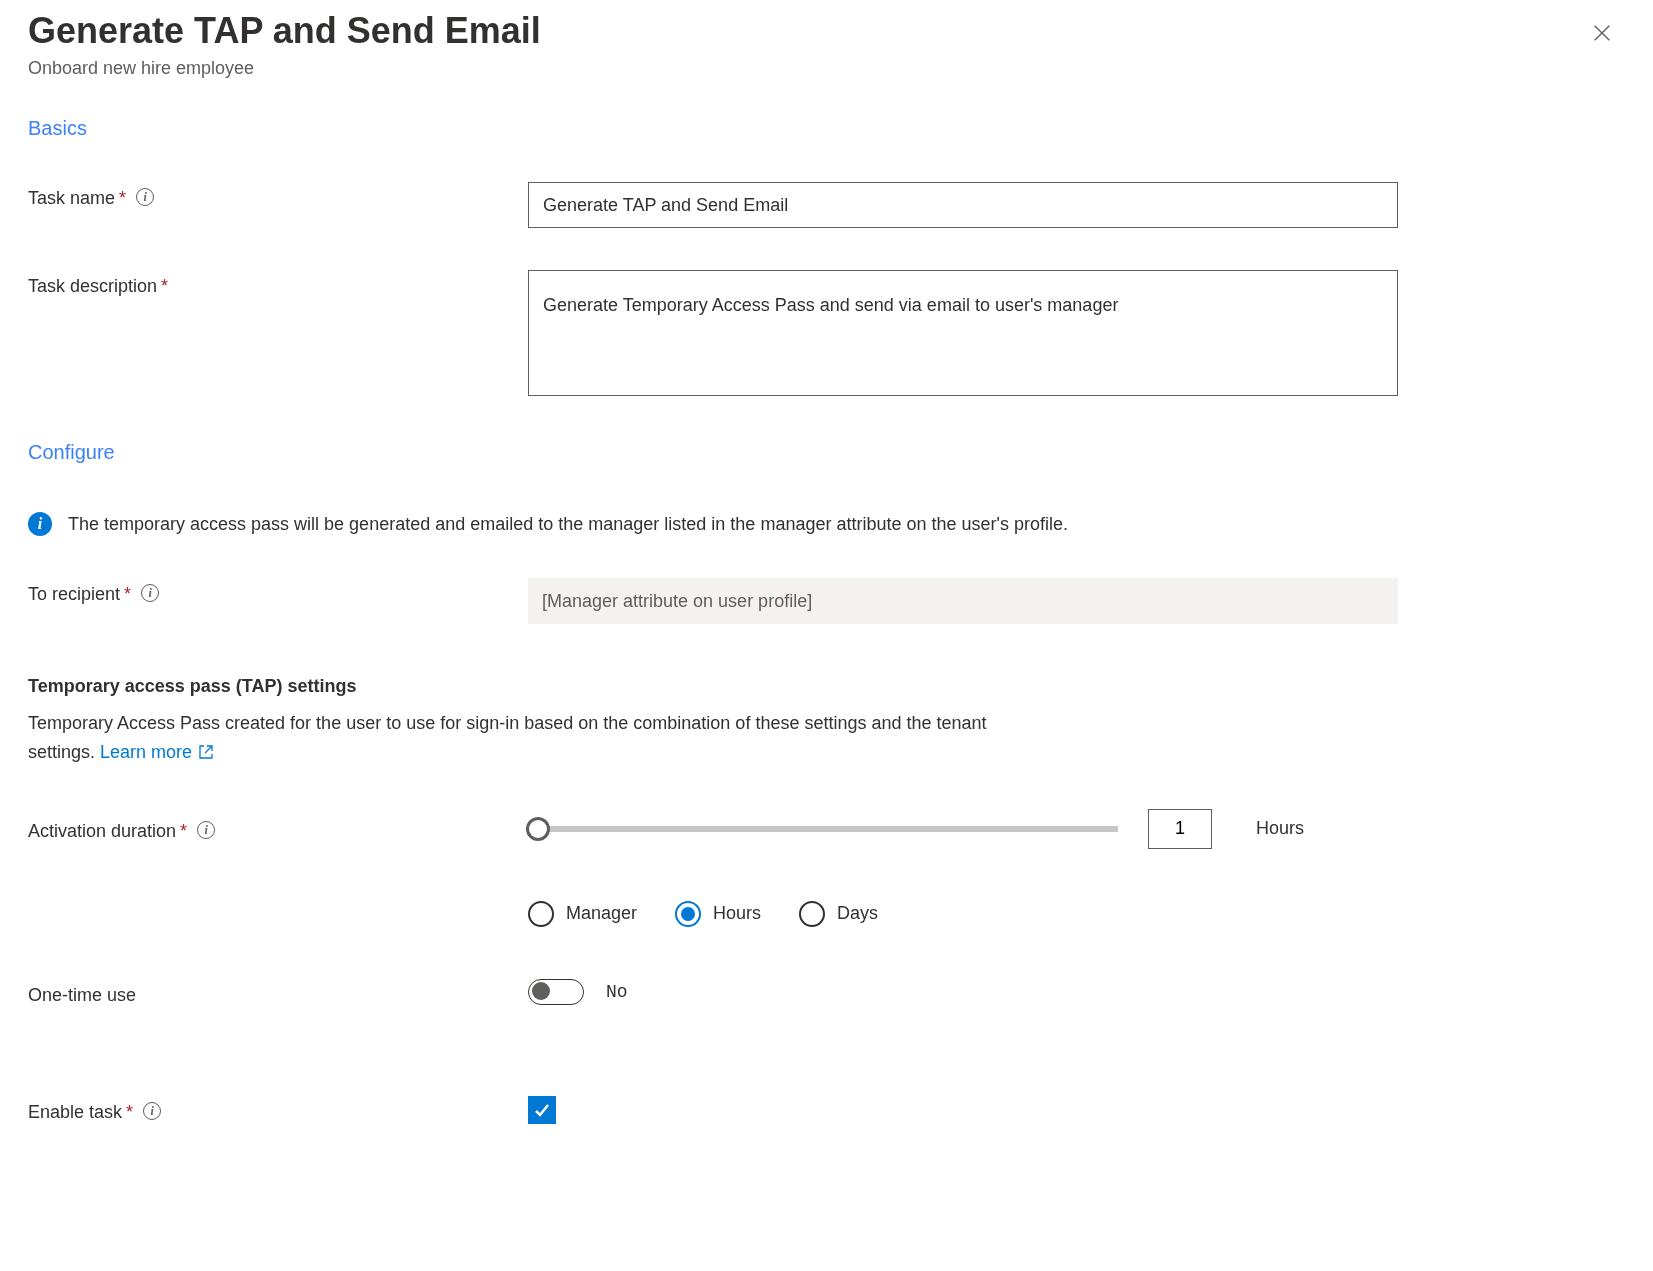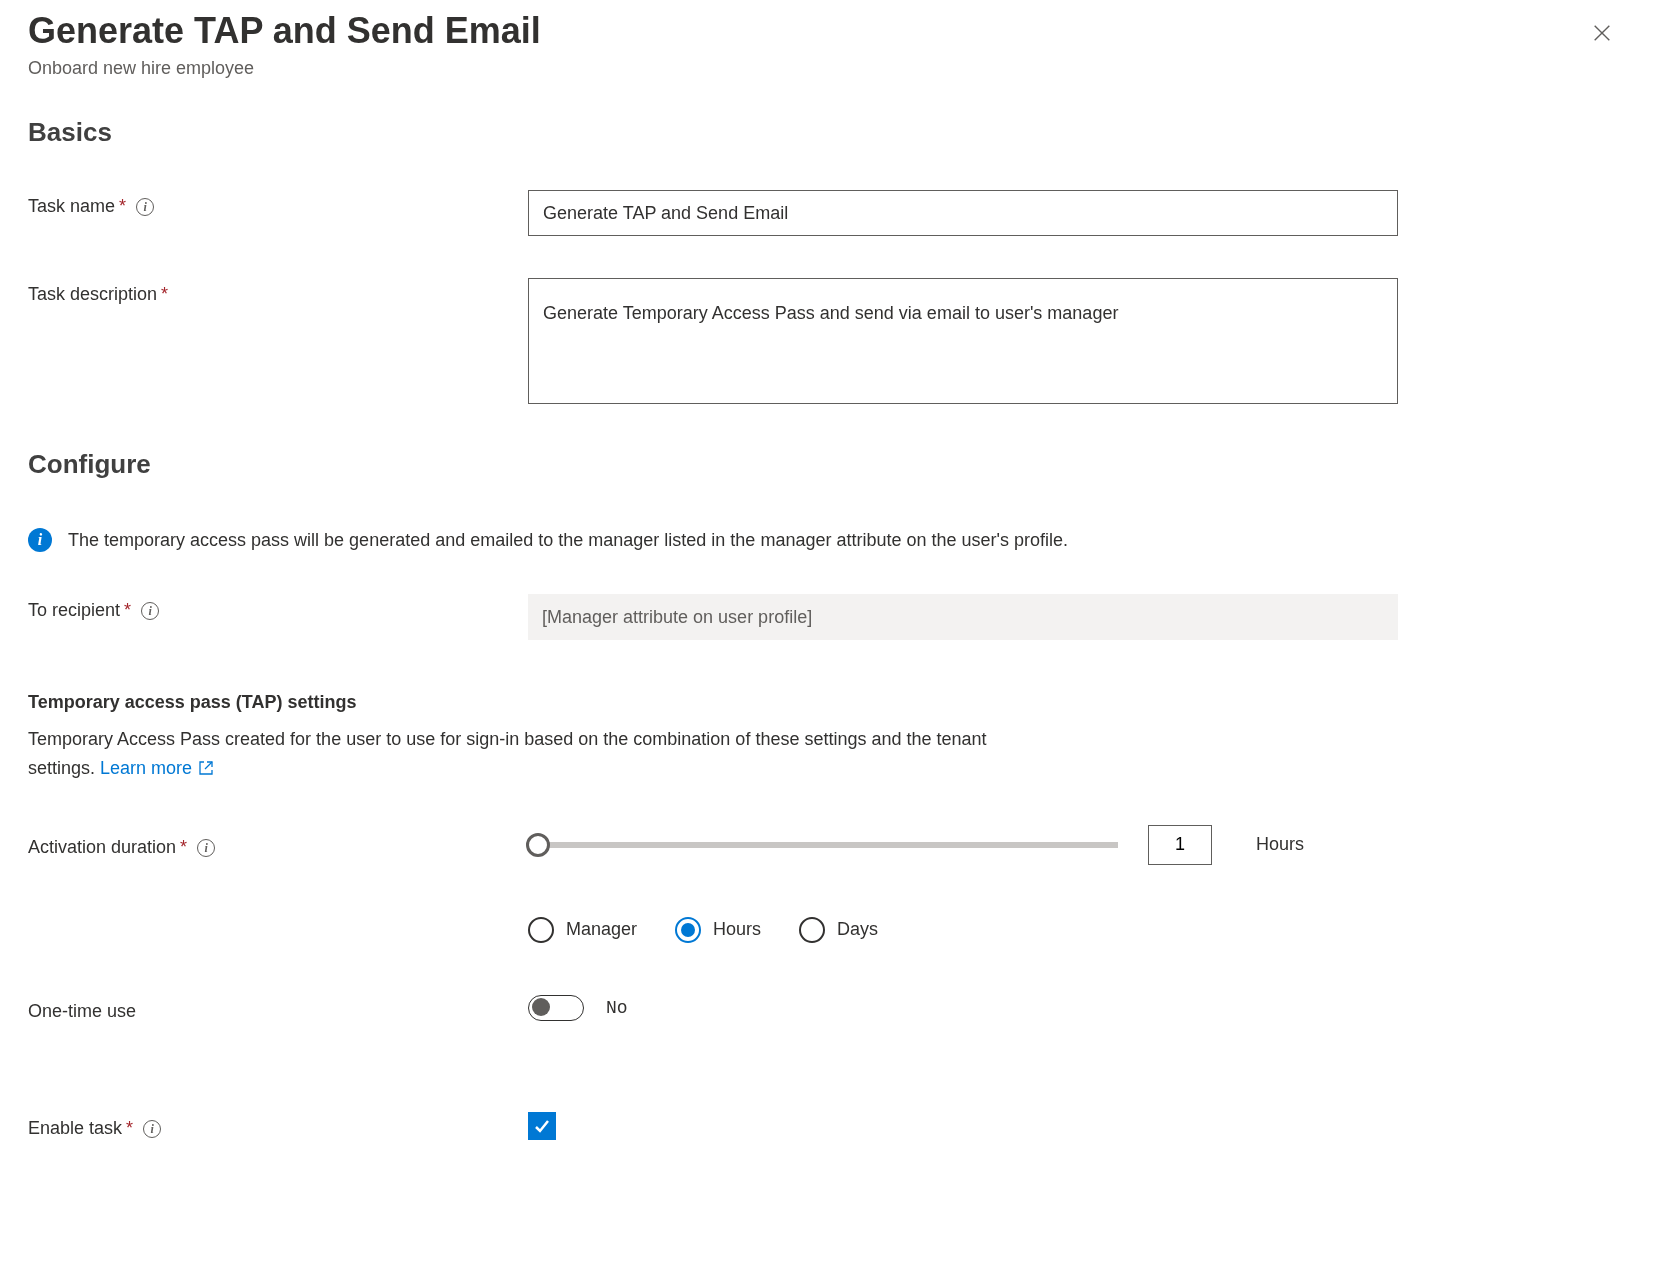--- a/index.html
+++ b/index.html
@@ -36,42 +36,41 @@
       font-weight: 600;
       color: #323130;
       margin-bottom: 6px;
     }
     .subtitle {
       font-size: 18px;
       color: #605e5c;
       margin-bottom: 38px;
     }
     .section-heading {
-      font-size: 26px;
-      font-weight: 700;
-      color: #404040;
+      font-size: 20px;
+      font-weight: 400;
+      color: #3b82f6;
       margin-bottom: 42px;
     }
     .section-heading.configure {
       margin-top: 30px;
       margin-bottom: 48px;
     }
     .form-row {
       display: flex;
       align-items: flex-start;
       margin-bottom: 42px;
     }
     .form-row.tall {
       align-items: flex-start;
     }
     .label-col {
       width: 500px;
       flex-shrink: 0;
       display: flex;
-      align-items: center;
       font-size: 18px;
       color: #323130;
       padding-top: 6px;
     }
     .required {
       color: #a4262c;
       margin-left: 4px;
     }
     .info-circle {
       display: inline-flex;

